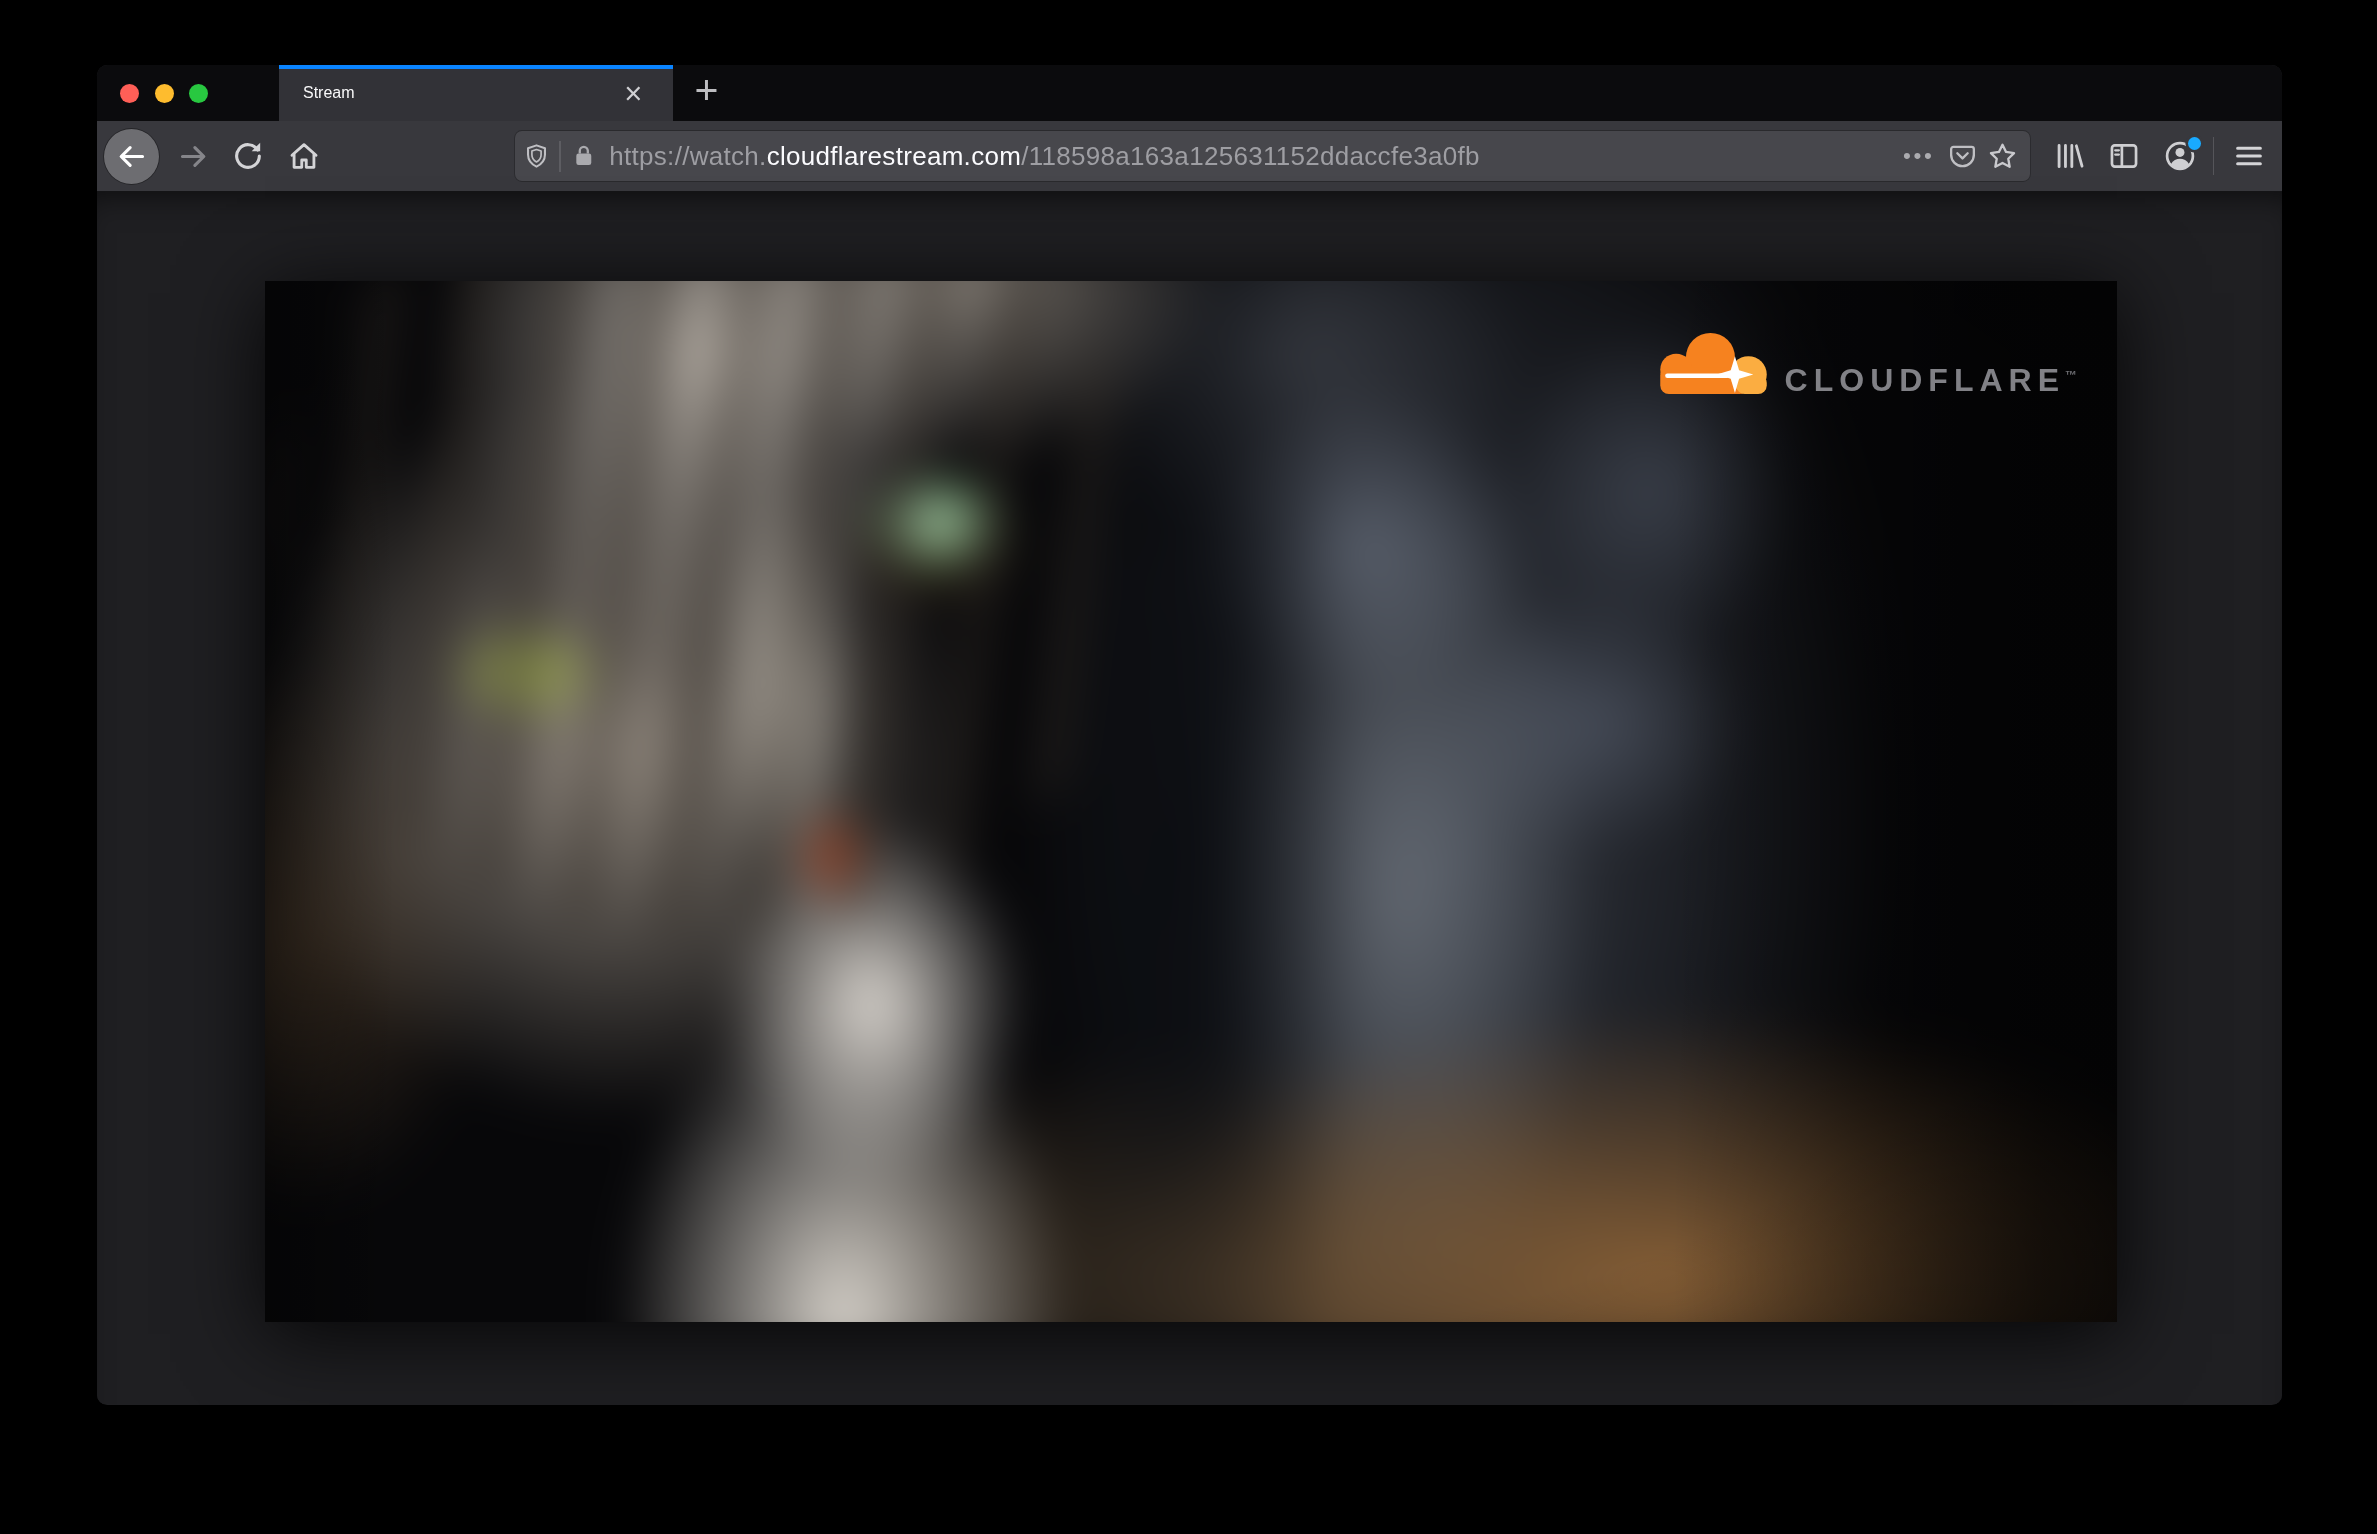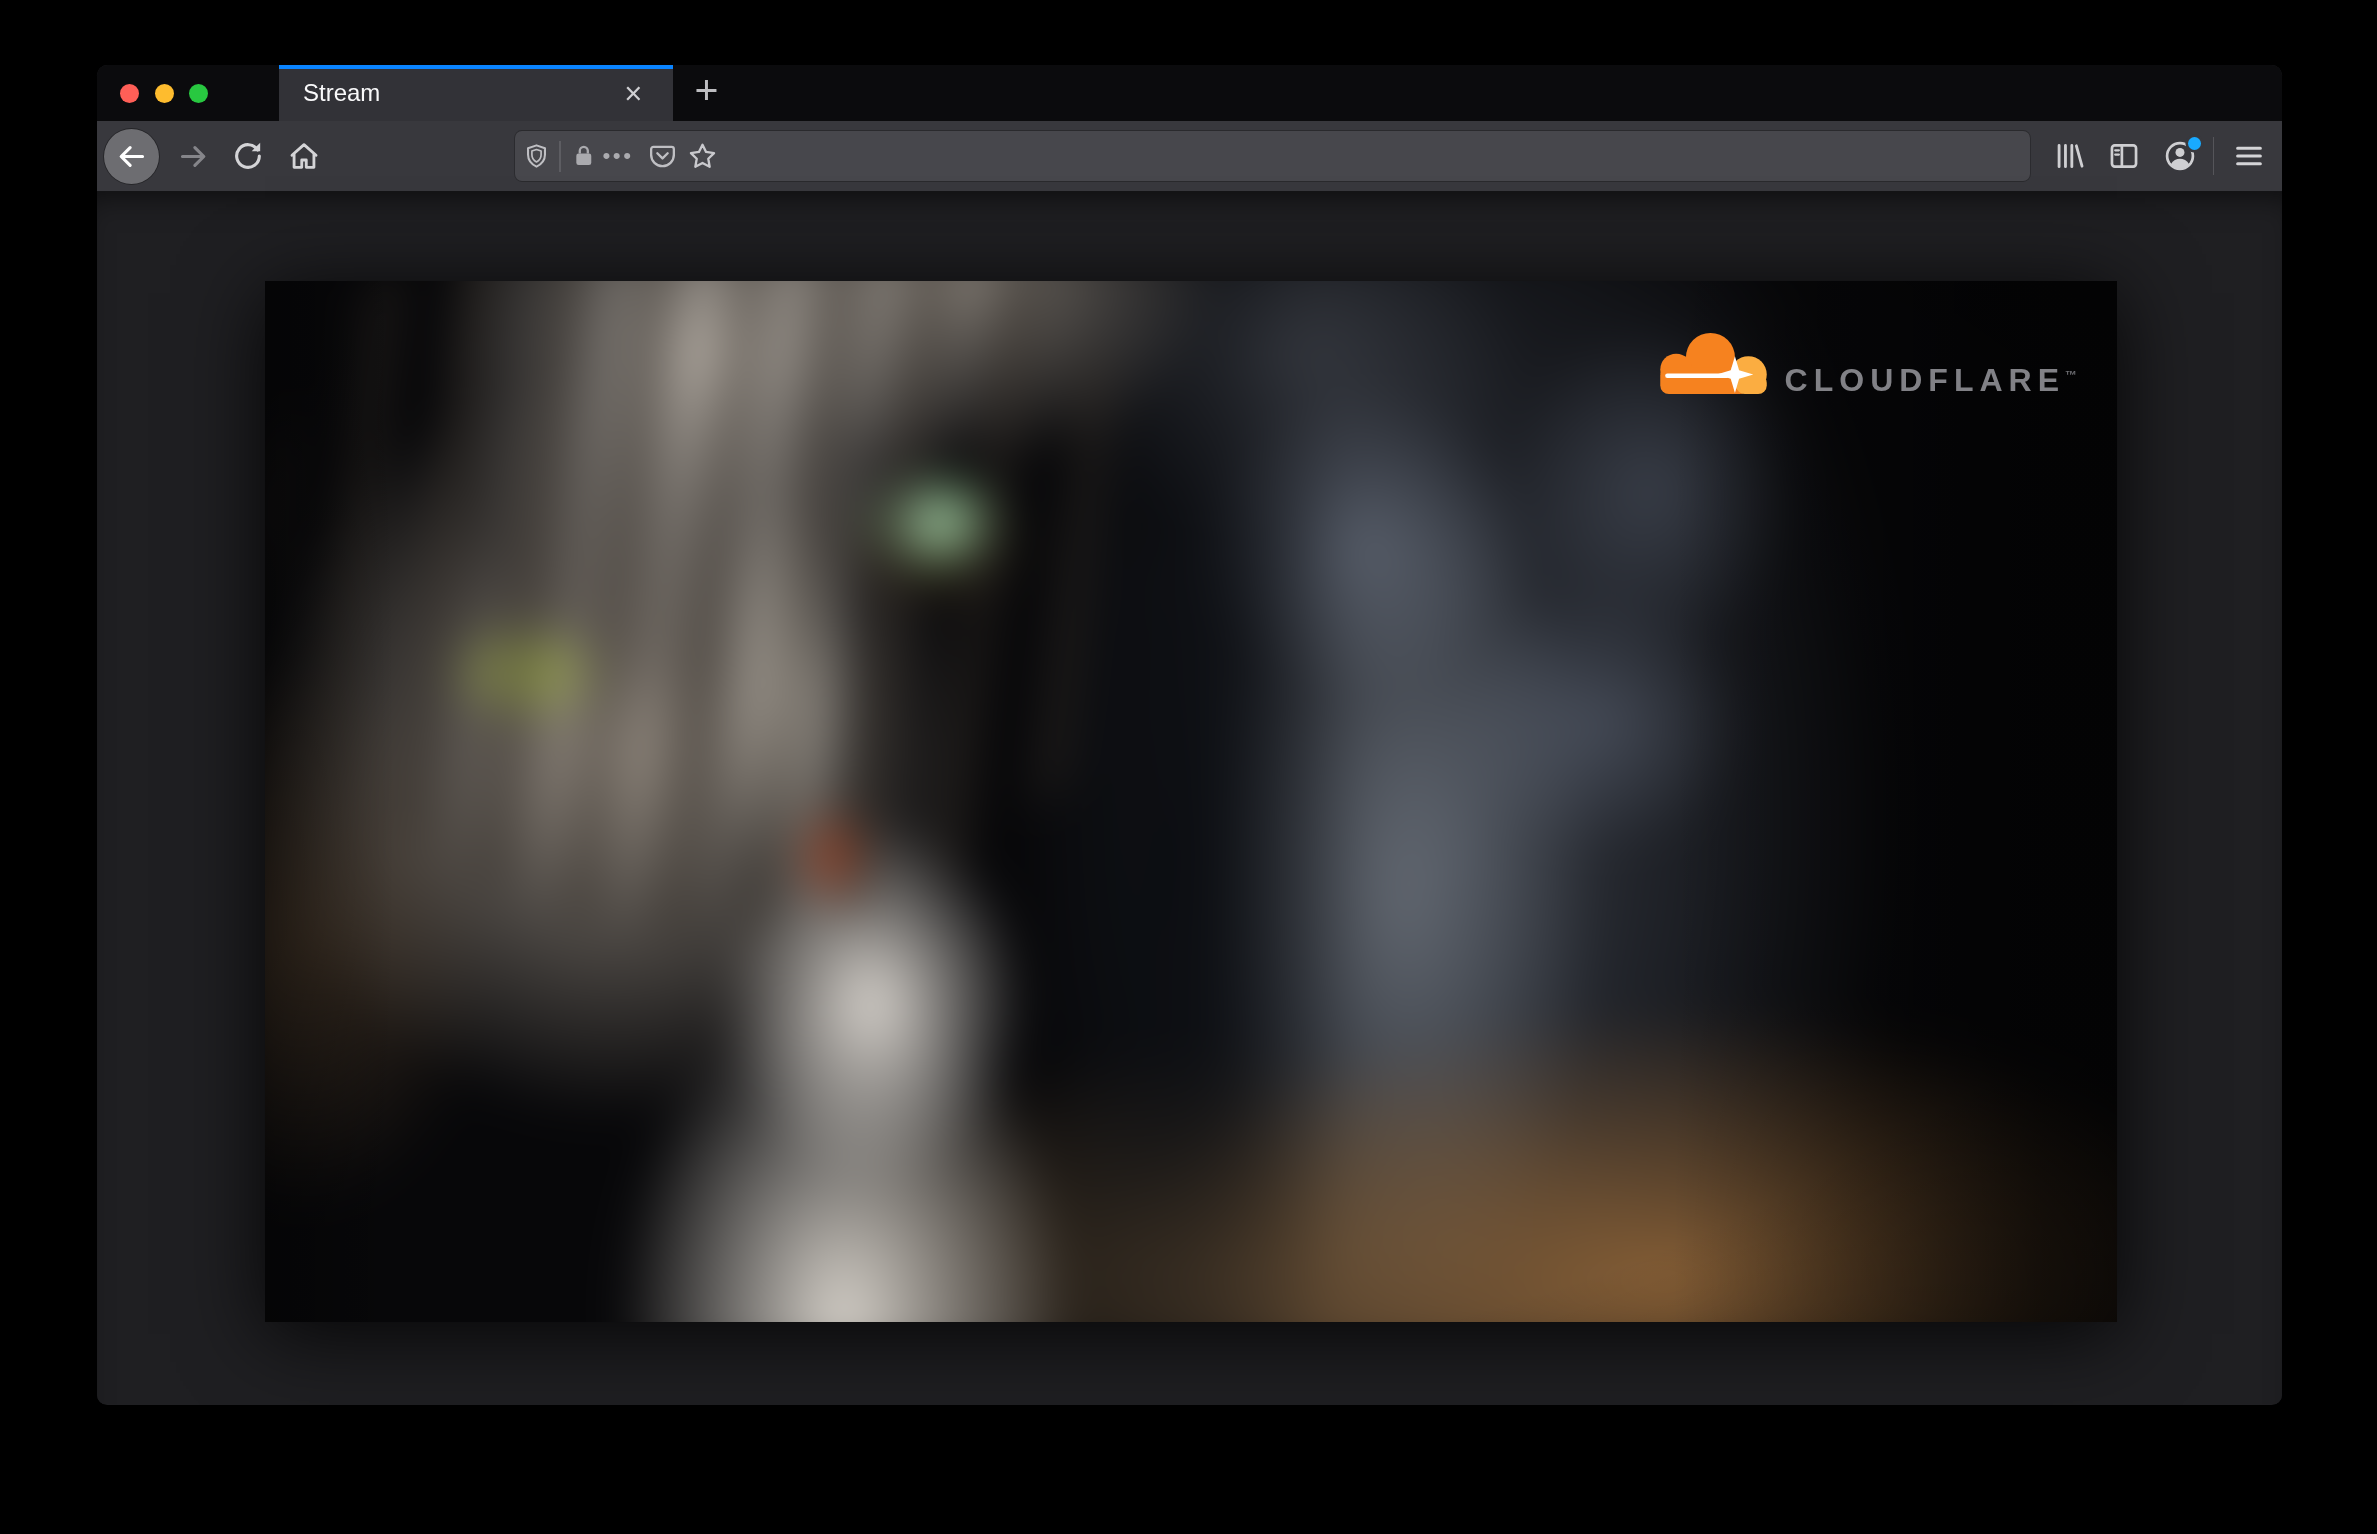--- a/index.html
+++ b/index.html
@@ -18,21 +18,21 @@
   
   .tabbar { position:relative; height:56px; background:#0b0b0d; display:flex; align-items:stretch; }
   .traffic { width:182px; display:flex; align-items:center; gap:15.5px; padding-left:23px; }
   .light { width:19px; height:19px; border-radius:50%; }
 
   .tab {
     position:relative; width:394px; background:#323237; display:flex; align-items:center;
     padding:0 20.7px 0 24px;
   }
   .tab::before { content:""; position:absolute; left:0; top:0; right:0; height:4.3px; background:var(--accent,#0a84ff); }
-  .tab-title { color:#f9f9fa; font-size:24px; flex:1; white-space:nowrap; overflow:hidden; }
+  .tab-title { color:#f9f9fa; font-size:16px; flex:1; white-space:nowrap; overflow:hidden; }
   .tab-close { color:#d0d0d3; font-size:31px; line-height:1; width:38px; height:38px;
     display:flex; align-items:center; justify-content:center; border-radius:3.4px; }
 
   .newtab { width:67px; display:flex; align-items:center; justify-content:center;
     color:#bdbdc0; font-size:41px; font-weight:300; line-height:1; padding-bottom:5.2px; }
 
   
   .toolbar {
     height:71px; background:#38383d; display:flex; align-items:center;
     border-bottom:1.7px solid #141416;
@@ -183,20 +183,21 @@
             <path d="M12 6.2 15.8 7.5v3.2c0 2.7-1.6 4.5-3.8 5.8-2.2-1.3-3.8-3.1-3.8-5.8V7.5z" fill="none" stroke="#bfbfc3" stroke-width="1.4" stroke-linejoin="round"></path>
           </svg>
         </span>
         <span class="sep"></span>
         <span class="url-icon">
           <svg class="icon" width="27.6" height="27.6" viewBox="0 0 24 24">
             <rect x="5.5" y="10" width="13" height="10" rx="2" fill="#aaaaae"></rect>
             <path d="M8.5 10V7.7a3.5 3.5 0 0 1 7 0V10" fill="none" stroke="#aaaaae" stroke-width="2"></path>
           </svg>
         </span>
+        <span class="url-text"><span class="url-dim">https://watch.</span><span class="url-domain">cloudflarestream.com</span><span class="url-dim">/118598a163a125631152ddaccfe3a0fb</span></span>
 
         <span class="page-actions">•••</span>
 
         <span class="urlbtn">
           <svg class="icon" width="31" height="31" viewBox="0 0 24 24">
             <path d="M5 4.5h14a1.8 1.8 0 0 1 1.8 1.8v4.4a8.8 8.8 0 0 1-17.6 0V6.3A1.8 1.8 0 0 1 5 4.5z" fill="none" stroke="#bfbfc3" stroke-width="1.8"></path>
             <path d="M8 9.5l4 4 4-4" fill="none" stroke="#bfbfc3" stroke-width="1.8" stroke-linecap="round" stroke-linejoin="round"></path>
           </svg>
         </span>
 

